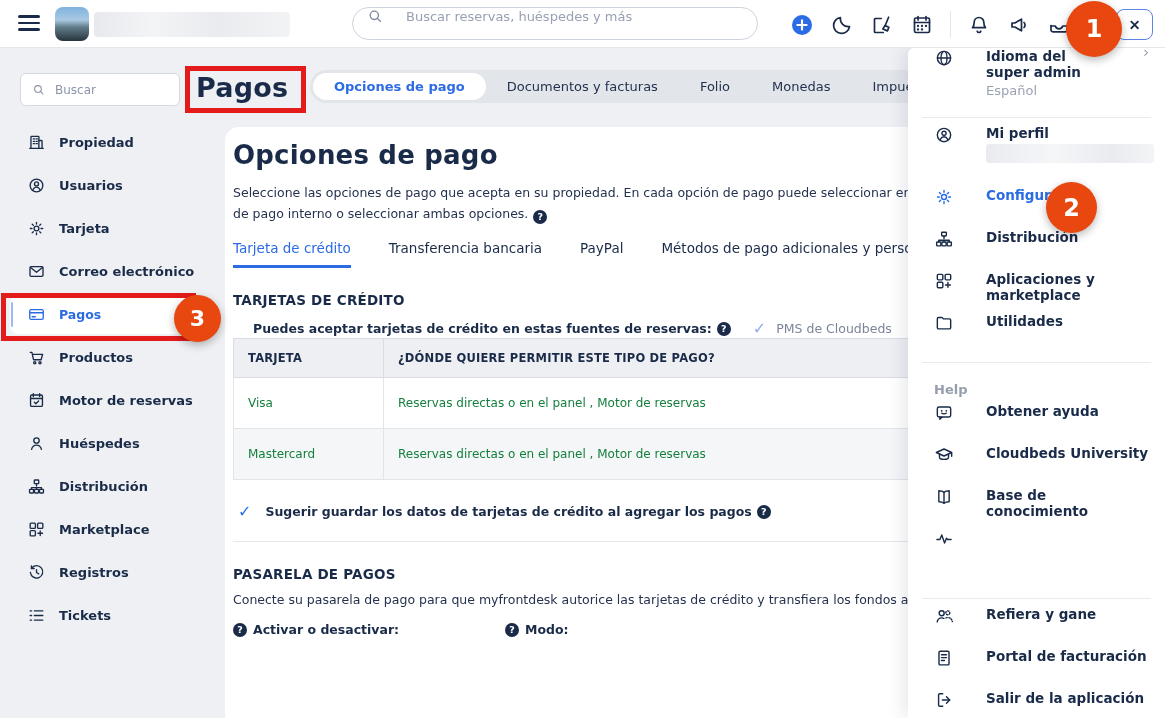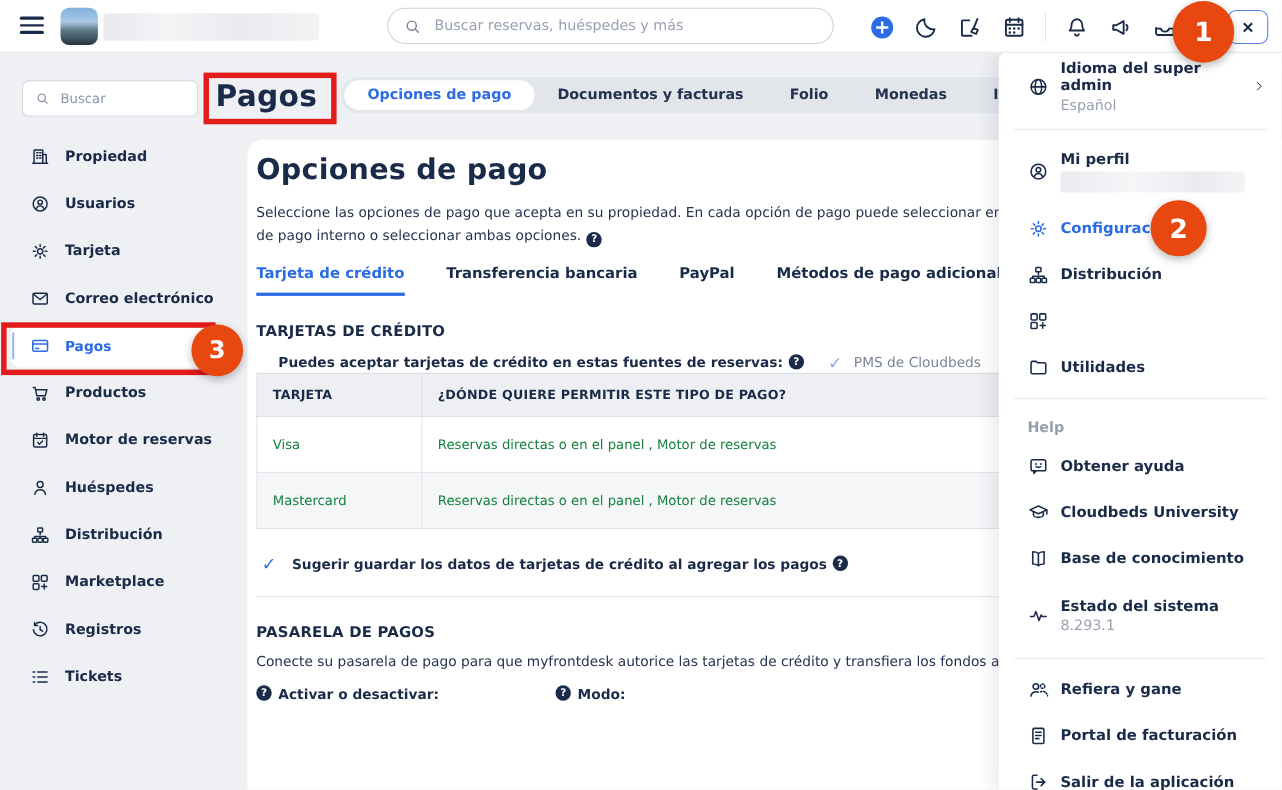--- a/index.html
+++ b/index.html
@@ -11,21 +11,21 @@
   
   .topbar{position:absolute;left:0;top:0;width:1165px;height:48px;background:#fff;
     border-bottom:1px solid #e4e7ec;z-index:6}
   .burger{position:absolute;left:18px;top:15px;width:22px;cursor:pointer}
   .burger i{display:block;height:2.6px;background:#1a2b49;border-radius:2px;margin-bottom:4px}
   .logo{position:absolute;left:55px;top:7px;width:34px;height:34px;border-radius:8px;
     background:linear-gradient(180deg,#7fb2dd 0%,#a9c9e3 38%,#5f7b88 60%,#27343c 100%)}
   .tb-blur{position:absolute;left:94px;top:12px;width:196px;height:25px;border-radius:4px;
     background:linear-gradient(90deg,#e7e9ed,#f3f4f6 30%,#e9ebee 62%,#f2f3f5)}
   .tb-search{position:absolute;left:352px;top:7px;width:406px;height:33px;border:1.5px solid #cdd3dd;
-    border-radius:17px;display:flex;align-items:center;gap:10px;padding:0 14px;background:#fff}
+    border-radius:17px;display:flex;align-items:flex-start;gap:21px;padding:0 14px;background:#fff}
   .tb-search svg{width:16px;height:16px;color:#7d879c}
   .tb-search input{border:0;outline:0;flex:1;font:13px "DejaVu Sans","Liberation Sans",sans-serif;
     color:#3a4765;background:transparent}
   .tb-search input::placeholder{color:#98a0b3}
   .tb-icons{position:absolute;left:790px;top:12px;height:25px;display:flex;align-items:center;gap:16px}
   .tb-ic{width:24px;height:24px;color:#1a2b49;cursor:pointer}
   .tb-div{width:1px;height:27px;background:#e2e5ea}
   .close-btn{position:absolute;left:1116px;top:9px;width:37px;height:31px;border:1.5px solid #5b83e8;
     border-radius:8px;background:#fff;display:flex;align-items:center;justify-content:center;
     font-size:14px;font-weight:700;color:#1a2b49;cursor:pointer;z-index:7}
@@ -44,33 +44,33 @@
   .side-item.active{margin:2px 12px 2px 10px;height:39px;padding-left:17px;background:#fff;
     border-radius:8px;color:#2b6be4;position:relative;font-weight:700;font-size:12.5px}
   .side-item.active .sicn{color:#2b6be4}
   .side-item.active::before{content:"";position:absolute;left:1px;top:7px;bottom:7px;width:2px;
     background:#9db9f0;border-radius:2px}
 
   
   .page-title{position:absolute;left:196px;top:72px;font-size:27px;font-weight:700;z-index:2;letter-spacing:.2px}
   .tabs{position:absolute;left:310px;top:70px;height:33px;background:#e2e5ea;border-radius:17px;
     display:flex;align-items:center;padding:0 3px;z-index:2}
-  .tab{height:27px;display:flex;align-items:center;padding:0 21px;font-size:13px;font-weight:700;
+  .tab{height:27px;display:flex;align-items:center;padding:0 21px;font-size:13px;font-weight:400;
     white-space:nowrap;cursor:pointer;color:#25324f}
   .tab.active{background:#fff;color:#2b6be4;border-radius:14px;font-weight:700}
 
   
   .card{position:absolute;left:225px;top:127px;width:940px;height:591px;background:#fff;
     border-radius:14px 0 0 0;z-index:1;padding:13px 0 0 8px;overflow:hidden}
   .card h1{margin:0;font-size:26px;font-weight:700;letter-spacing:.2px}
   .desc{margin-top:12px;font-size:12.5px;line-height:21px;color:#25324f;white-space:nowrap;overflow:hidden;width:920px}
   .q{display:inline-flex;width:14px;height:14px;border-radius:50%;background:#1a2b49;color:#fff;
     font-size:9.5px;font-weight:700;align-items:center;justify-content:center;flex:0 0 14px;
     vertical-align:-2px;margin-left:5px}
-  #subtabs{display:flex;gap:38px;margin-top:16px;font-size:13.5px;font-weight:700;white-space:nowrap;
+  #subtabs{display:flex;gap:38px;margin-top:16px;font-size:13.5px;font-weight:400;white-space:nowrap;
     overflow:hidden;width:920px}
   .subtab{padding-bottom:9px;cursor:pointer}
   .subtab.active{color:#2b6be4;border-bottom:3px solid #2b6be4;margin-left:-8px;padding-left:8px}
   .sec-h{margin-top:24px;font-size:13.5px;font-weight:700;letter-spacing:.2px}
   .btn-row{display:flex;align-items:center;margin-top:11px;white-space:nowrap;overflow:hidden;width:920px}
   .green-btn{background:#35b891;color:#fff;border:0;border-radius:20px;height:33px;padding:0 20px;
     display:flex;align-items:center;gap:8px;font:700 12.5px "DejaVu Sans","Liberation Sans",sans-serif;
     letter-spacing:.3px;cursor:pointer}
   .green-btn svg{width:16px;height:16px}
   .sources{display:flex;align-items:center;font-size:12.5px;font-weight:700;margin-left:20px}
@@ -87,21 +87,21 @@
   .hr{height:1px;background:#e4e7ec;margin-top:20px;width:924px}
   .gw-desc{margin-top:10px;font-size:12.5px;color:#25324f}
   .controls{display:flex;margin-top:15px}
   .ctrl{width:272px}
   .ctrl-label{display:flex;align-items:center;font-size:12.5px;font-weight:700}
   .ctrl-label .q{margin:0 6px 0 0}
 
   
   .menu{position:absolute;left:908px;top:48px;width:257px;height:670px;background:#fff;z-index:5;
     box-shadow:-5px 0 16px rgba(26,43,73,.10);border-radius:6px 0 0 0}
-  .m-item{display:flex;align-items:center;gap:10px;padding:0 14px 0 26px;height:42px;font-size:13.5px;
+  .m-item{display:flex;align-items:flex-start;gap:32px;padding:0 14px 0 26px;height:42px;font-size:13.5px;
     font-weight:600;cursor:pointer}
   .m-item.two{height:62px}
   .micn{width:20px;height:20px;flex:0 0 20px;color:#1a2b49}
   .m-item.hl,.m-item.hl .micn{color:#2b6be4}
   .mtxt{display:flex;flex-direction:column;gap:3px}
   .msub{color:#9aa2b1;font-size:13px;font-weight:500}
   .blurbox{width:168px;height:19px;border-radius:3px;
     background:linear-gradient(90deg,#e9ebef,#f5f6f8 40%,#e9ebef 75%,#f3f4f6)}
   .chev{margin-left:auto;width:14px;height:14px;color:#1a2b49}
   .m-div{height:1px;background:#e7eaee;margin:7px 14px}
@@ -440,20 +440,21 @@
     </div>
     <div class="m-item">
       <span class="micn">
         <svg viewBox="0 0 24 24" fill="none" stroke="currentColor" stroke-width="1.7" stroke-linecap="round" stroke-linejoin="round">
           <rect x="4" y="4" width="6.6" height="6.6" rx="1.2"></rect>
           <rect x="13.4" y="4" width="6.6" height="6.6" rx="1.2"></rect>
           <rect x="4" y="13.4" width="6.6" height="6.6" rx="1.2"></rect>
           <path d="M16.7 13.8v5.8M13.8 16.7h5.8"></path>
         </svg>
       </span>
+      <span>Aplicaciones y marketplace</span>
     </div>
     <div class="m-item">
       <span class="micn">
         <svg viewBox="0 0 24 24" fill="none" stroke="currentColor" stroke-width="1.7" stroke-linecap="round" stroke-linejoin="round">
           <path d="M4 6.8c0-.8.6-1.4 1.4-1.4h4.1L11.2 7h7.4c.8 0 1.4.6 1.4 1.4v9.2c0 .8-.6 1.4-1.4 1.4H5.4c-.8 0-1.4-.6-1.4-1.4V6.8z"></path>
         </svg>
       </span>
       <span>Utilidades</span>
     </div>
     <div class="m-div"></div>
@@ -486,24 +487,20 @@
           <path d="M12 6.2v13.2"></path>
         </svg>
       </span>
       <span>Base de conocimiento</span>
     </div>
     <div class="m-item two">
       <span class="micn">
         <svg viewBox="0 0 24 24" fill="none" stroke="currentColor" stroke-width="1.7" stroke-linecap="round" stroke-linejoin="round">
           <path d="M3.5 12.5h3.6l2.2-5.3 3.4 9.6 2.3-5.8 1.2 1.5h4.3"></path>
         </svg>
-      </span>
-      <span class="mtxt">
-        <span>Estado del sistema</span>
-        <span class="msub">8.293.1</span>
       </span>
     </div>
     <div class="m-div"></div>
     <div class="m-item">
       <span class="micn">
         <svg viewBox="0 0 24 24" fill="none" stroke="currentColor" stroke-width="1.7" stroke-linecap="round" stroke-linejoin="round">
           <circle cx="9.2" cy="8.6" r="3"></circle>
           <path d="M3.8 19c.7-3.2 2.6-4.8 5.4-4.8 1 0 1.9.2 2.7.6"></path>
           <circle cx="16.6" cy="8.2" r="2.4" stroke-dasharray="1.5 1.8"></circle>
           <path d="M14.4 14.2c.7-.2 1.4-.3 2.2-.3 2.8 0 4.7 1.6 5.4 4.8" stroke-dasharray="1.5 1.8"></path>

